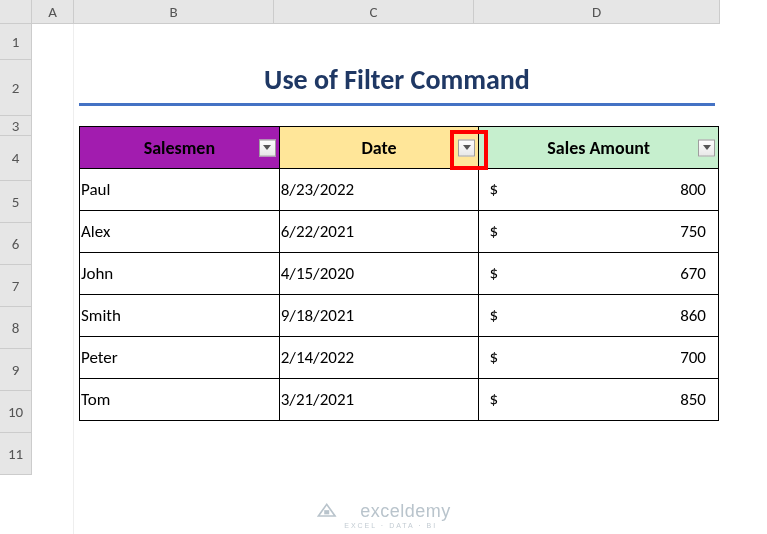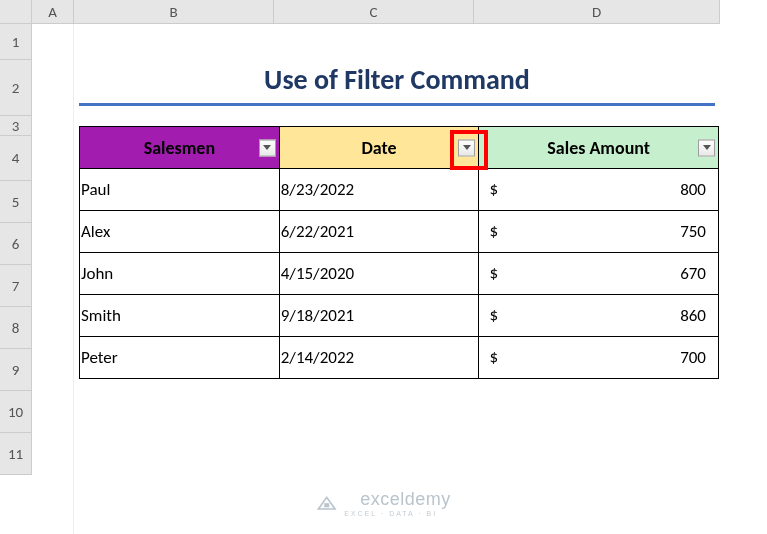--- a/index.html
+++ b/index.html
@@ -90,23 +90,23 @@
     position: absolute;
     border: 4px solid #ff0000;
     width: 38px;
     height: 40px;
     pointer-events: none;
   }
   .watermark {
     position: absolute;
     left: 50%;
     transform: translateX(-50%);
-    bottom: 24px;
-    display: flex;
-    align-items: flex-end;
+    bottom: 12px;
+    display: flex;
+    align-items: flex-start;
     gap: 24px;
     color: #b9c4cc;
     font-family: Arial, sans-serif;
   }
   .watermark .logo-box {
     width: 20px; height: 16px;
     display:flex; align-items:center; justify-content:center;
   }
   .watermark .brand { font-size: 18px; font-weight: 500; letter-spacing: .5px; }
   .watermark .tag { font-size: 7px; letter-spacing: 2px; color:#c3ccd3; position:absolute; bottom:-7px; left:28px; }
@@ -206,20 +206,28 @@
           </td>
         </tr>
         <tr>
           <td>Peter</td>
           <td>2/14/2022</td>
           <td class="amt-cell">
             <span class="cur">$</span>
             <span class="val">700</span>
           </td>
         </tr>
+        <tr>
+          <td>Tom</td>
+          <td>3/21/2021</td>
+          <td class="amt-cell">
+            <span class="cur">$</span>
+            <span class="val">850</span>
+          </td>
+        </tr>
       </tbody>
   </table>
 </div>
 
 <div class="highlight-box" style="left:450px; top:130px;"></div>
 
 <div class="watermark">
   <span class="logo-box">
     <svg viewBox="0 0 24 20">
         <polygon points="2,18 12,4 22,18" fill="none" stroke="#b9c4cc" stroke-width="2"></polygon>

